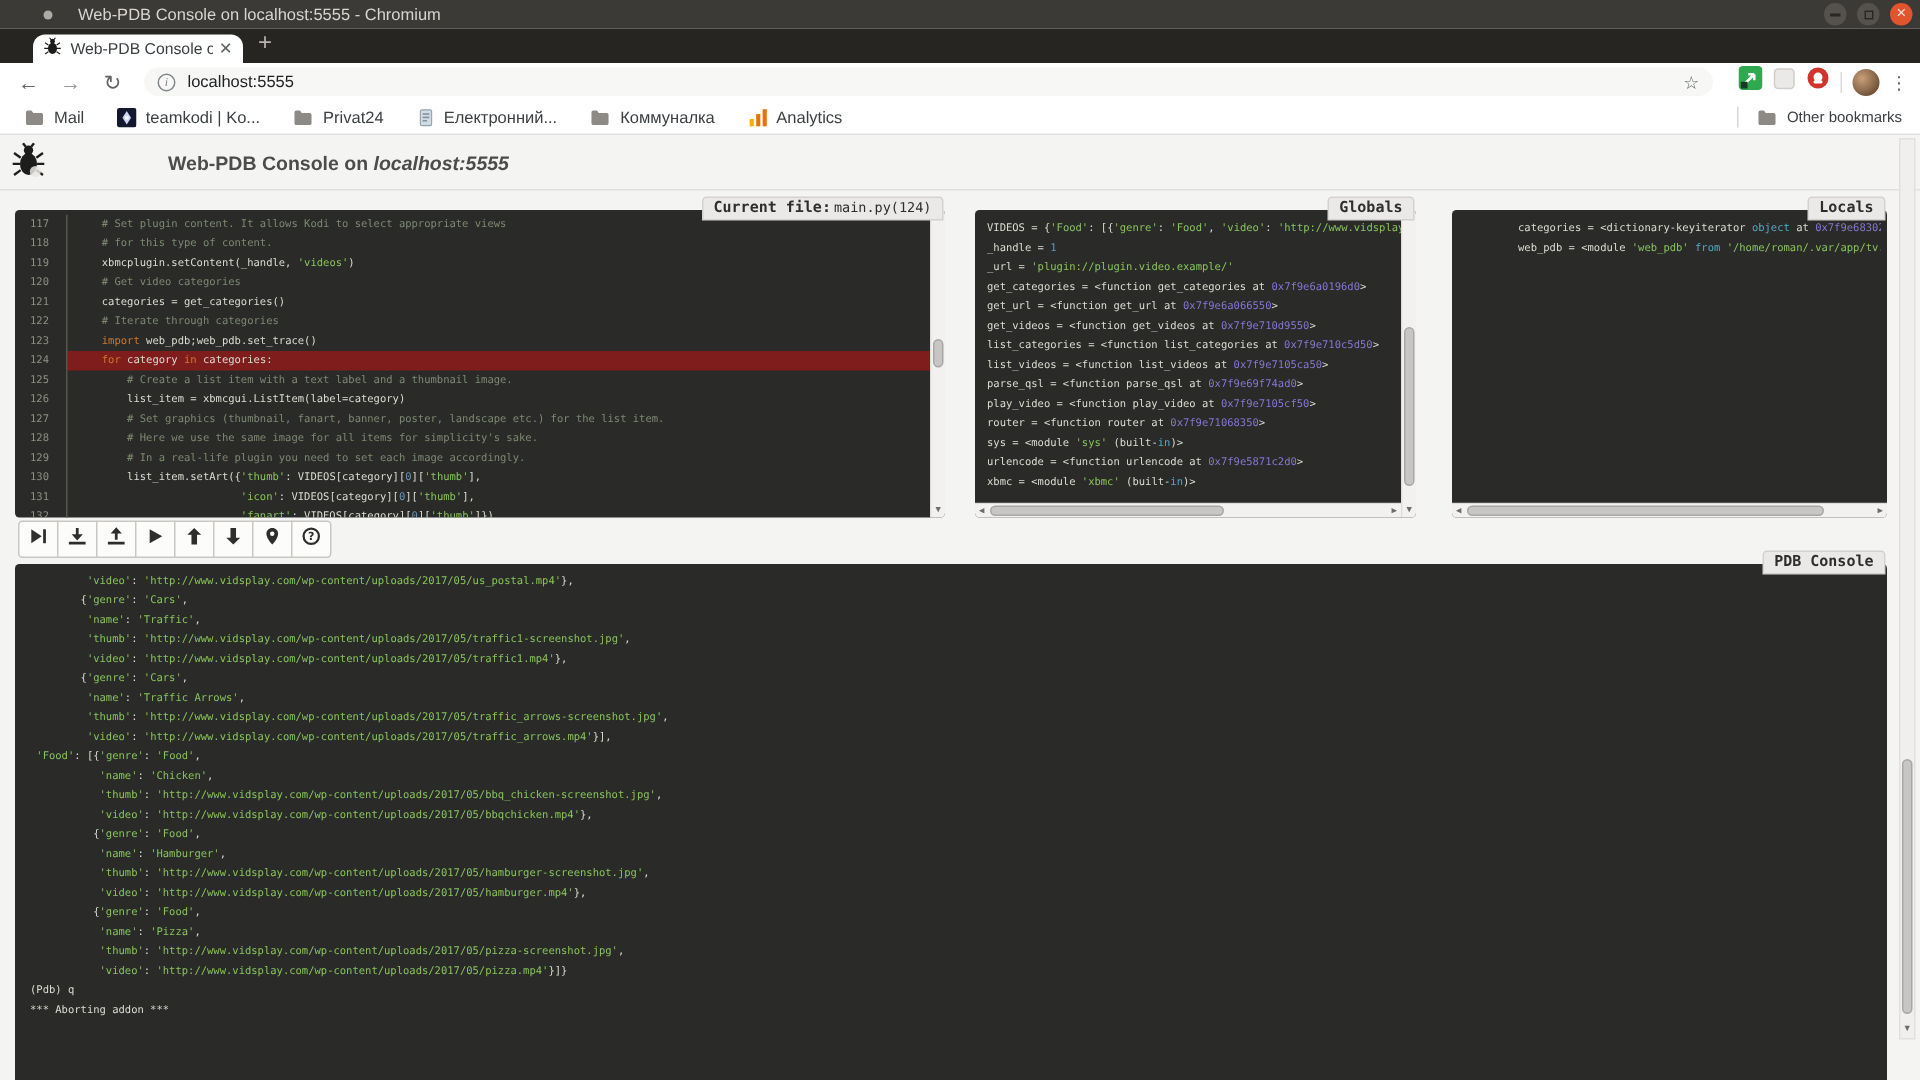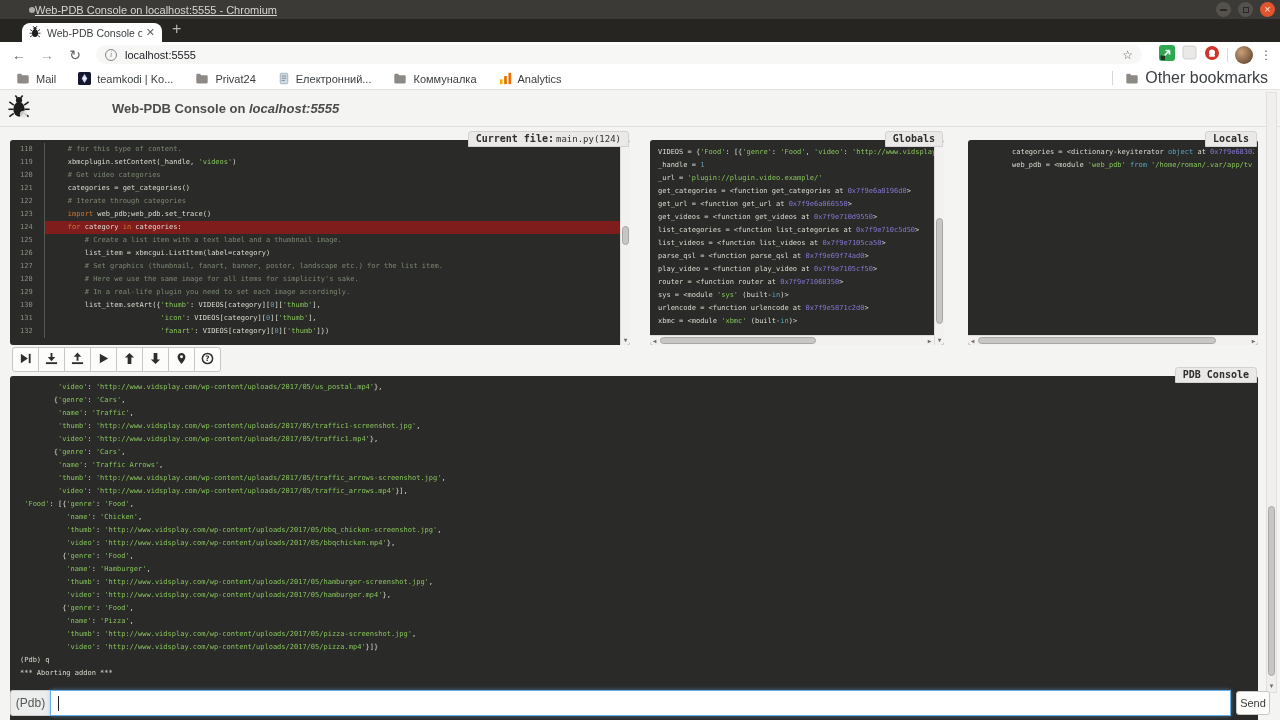--- a/index.html
+++ b/index.html
@@ -2,21 +2,21 @@
 <html><head>
 <meta charset="utf-8">
 <style>
   * { margin:0; padding:0; box-sizing:border-box; }
   html,body { width:1280px; height:720px; overflow:hidden; }
   body { font-family:"Liberation Sans", sans-serif; background:#f4f4f2; position:relative; }
 
   
   .titlebar { position:absolute; top:0; left:0; right:0; height:19px; background:#3b3a37; display:flex; align-items:center; }
   .win-dot { width:6px; height:6px; border-radius:50%; background:#aeaba7; margin-left:29px; }
-  .win-title { color:#d8d5d1; font-size:11px; white-space:nowrap;text-decoration:underline; }
+  .win-title { color:#d8d5d1; font-size:11px; margin-left:17px; white-space:nowrap; }
   .win-controls { position:absolute; right:5px; top:2px; display:flex; }
   .wbtn { width:15px; height:15px; border-radius:50%; background:#55524d; margin-left:7px; display:flex; align-items:center; justify-content:center; color:#2a2824; font-size:10px; line-height:1; }
   .wbtn .glyph-min { width:7px; height:2px; background:#2a2824; }
   .wbtn .glyph-max { width:6px; height:6px; border:1.5px solid #2a2824; }
   .wbtn.close { background:#e0542e; color:#f6e7e0; font-size:11px; }
 
   .tabstrip { position:absolute; top:19px; left:0; right:0; height:23px; background:#262522; }
   .tab { position:absolute; left:22px; top:4px; width:140px; height:19px; background:#fff; border-radius:8px 8px 0 0; display:flex; align-items:center; padding:0 7px; }
   .tab .favicon { flex:0 0 12px; margin-right:6px; }
   .tab-label { flex:1; font-size:10.5px; color:#3c4043; white-space:nowrap; overflow:hidden; }
@@ -32,21 +32,21 @@
   .omni-star { margin-left:auto; color:#5f6368; font-size:12px; }
   .ext-area { display:flex; align-items:center; margin-right:8px; }
   .ext-area > * { margin-left:7px; }
   .ext-sep { width:1px; height:14px; background:#dadada; }
   .avatar { width:18px; height:18px; border-radius:50%; background:radial-gradient(circle at 35% 35%, #c9a07a, #6f5138 75%); }
   .menu-dots { color:#5f6368; font-size:12px; letter-spacing:0; }
 
   .bookmarks { position:absolute; top:67px; left:0; right:0; height:23px; background:#fff; border-bottom:1px solid #e3e2e0; display:flex; align-items:center; padding-left:16px; }
   .bm-item { display:flex; align-items:flex-end; margin-right:22px; font-size:11px; color:#3c4043; white-space:nowrap; }
   .bm-item .bm-ic { margin-right:6px; display:flex; }
-  .bm-right { position:absolute; right:12px; display:flex; align-items:center; font-size:16px; color:#3c4043; }
+  .bm-right { position:absolute; right:12px; display:flex; align-items:center; font-size:10px; color:#3c4043; }
   .bm-right .vbar { width:1px; height:14px; background:#d8d7d5; margin-right:12px; }
   .bm-right .bm-ic { margin-right:6px; display:flex; }
 
   
   .page { position:absolute; top:90px; left:0; right:0; bottom:0; background:#f4f4f2; }
   .page-logo { position:absolute; left:8px; top:5px; }
   .page-title { position:absolute; left:112px; top:11px; font-size:13px; font-weight:600; color:#4c4c4c; }
   .page-title i { font-weight:600; }
   .page-hr { position:absolute; top:36px; left:0; right:0; border-top:1px solid #e1e0de; }
 
@@ -268,20 +268,21 @@
       </svg>
   </span>
   <div class="page-title"><span>Web-PDB Console on </span><i>localhost:5555</i></div>
   <div class="page-hr"></div>
 
   <div class="dark-panel code-panel mono-area">
     <div class="panel-tab">
       <span>Current file:</span><span class="mono">main.py(124)</span>
     </div>
     <div class="code-lines">
+        <div class="crow"><span class="cnum">117</span><span class="ctext"><span class="t-com">    # Set plugin content. It allows Kodi to select appropriate views</span></span></div>
         <div class="crow"><span class="cnum">118</span><span class="ctext"><span class="t-com">    # for this type of content.</span></span></div>
         <div class="crow"><span class="cnum">119</span><span class="ctext"><span class="t-plain">    xbmcplugin.setContent(_handle, </span><span class="t-str">'videos'</span><span class="t-plain">)</span></span></div>
         <div class="crow"><span class="cnum">120</span><span class="ctext"><span class="t-com">    # Get video categories</span></span></div>
         <div class="crow"><span class="cnum">121</span><span class="ctext"><span class="t-plain">    categories = get_categories()</span></span></div>
         <div class="crow"><span class="cnum">122</span><span class="ctext"><span class="t-com">    # Iterate through categories</span></span></div>
         <div class="crow"><span class="cnum">123</span><span class="ctext"><span class="t-plain">    </span><span class="t-kw">import</span><span class="t-plain"> web_pdb;web_pdb.set_trace()</span></span></div>
         <div class="crow current"><span class="cnum">124</span><span class="ctext"><span class="t-plain">    </span><span class="t-kw">for</span><span class="t-plain"> category </span><span class="t-kw">in</span><span class="t-plain"> categories:</span></span></div>
         <div class="crow"><span class="cnum">125</span><span class="ctext"><span class="t-com">        # Create a list item with a text label and a thumbnail image.</span></span></div>
         <div class="crow"><span class="cnum">126</span><span class="ctext"><span class="t-plain">        list_item = xbmcgui.ListItem(label=category)</span></span></div>
         <div class="crow"><span class="cnum">127</span><span class="ctext"><span class="t-com">        # Set graphics (thumbnail, fanart, banner, poster, landscape etc.) for the list item.</span></span></div>
@@ -414,21 +415,14 @@
         <div class="mline"><span class="t-plain">(Pdb) q</span></div>
         <div class="mline"><span class="t-plain">*** Aborting addon ***</span></div>
       </div>
   </div>
 
   <div class="page-scrollbar">
     <div class="vthumb" style="top:413px;height:170px;"></div>
     <div class="sarrow" style="bottom:2px;">▼</div>
   </div>
 
-  <div class="prompt-row">
-    <span class="prompt-label">(Pdb)</span>
-    <div class="prompt-input">
-        <span class="caret"></span>
-      </div>
-    <button class="send-btn">Send</button>
-  </div>
 
 </div>
 
 </body></html>

